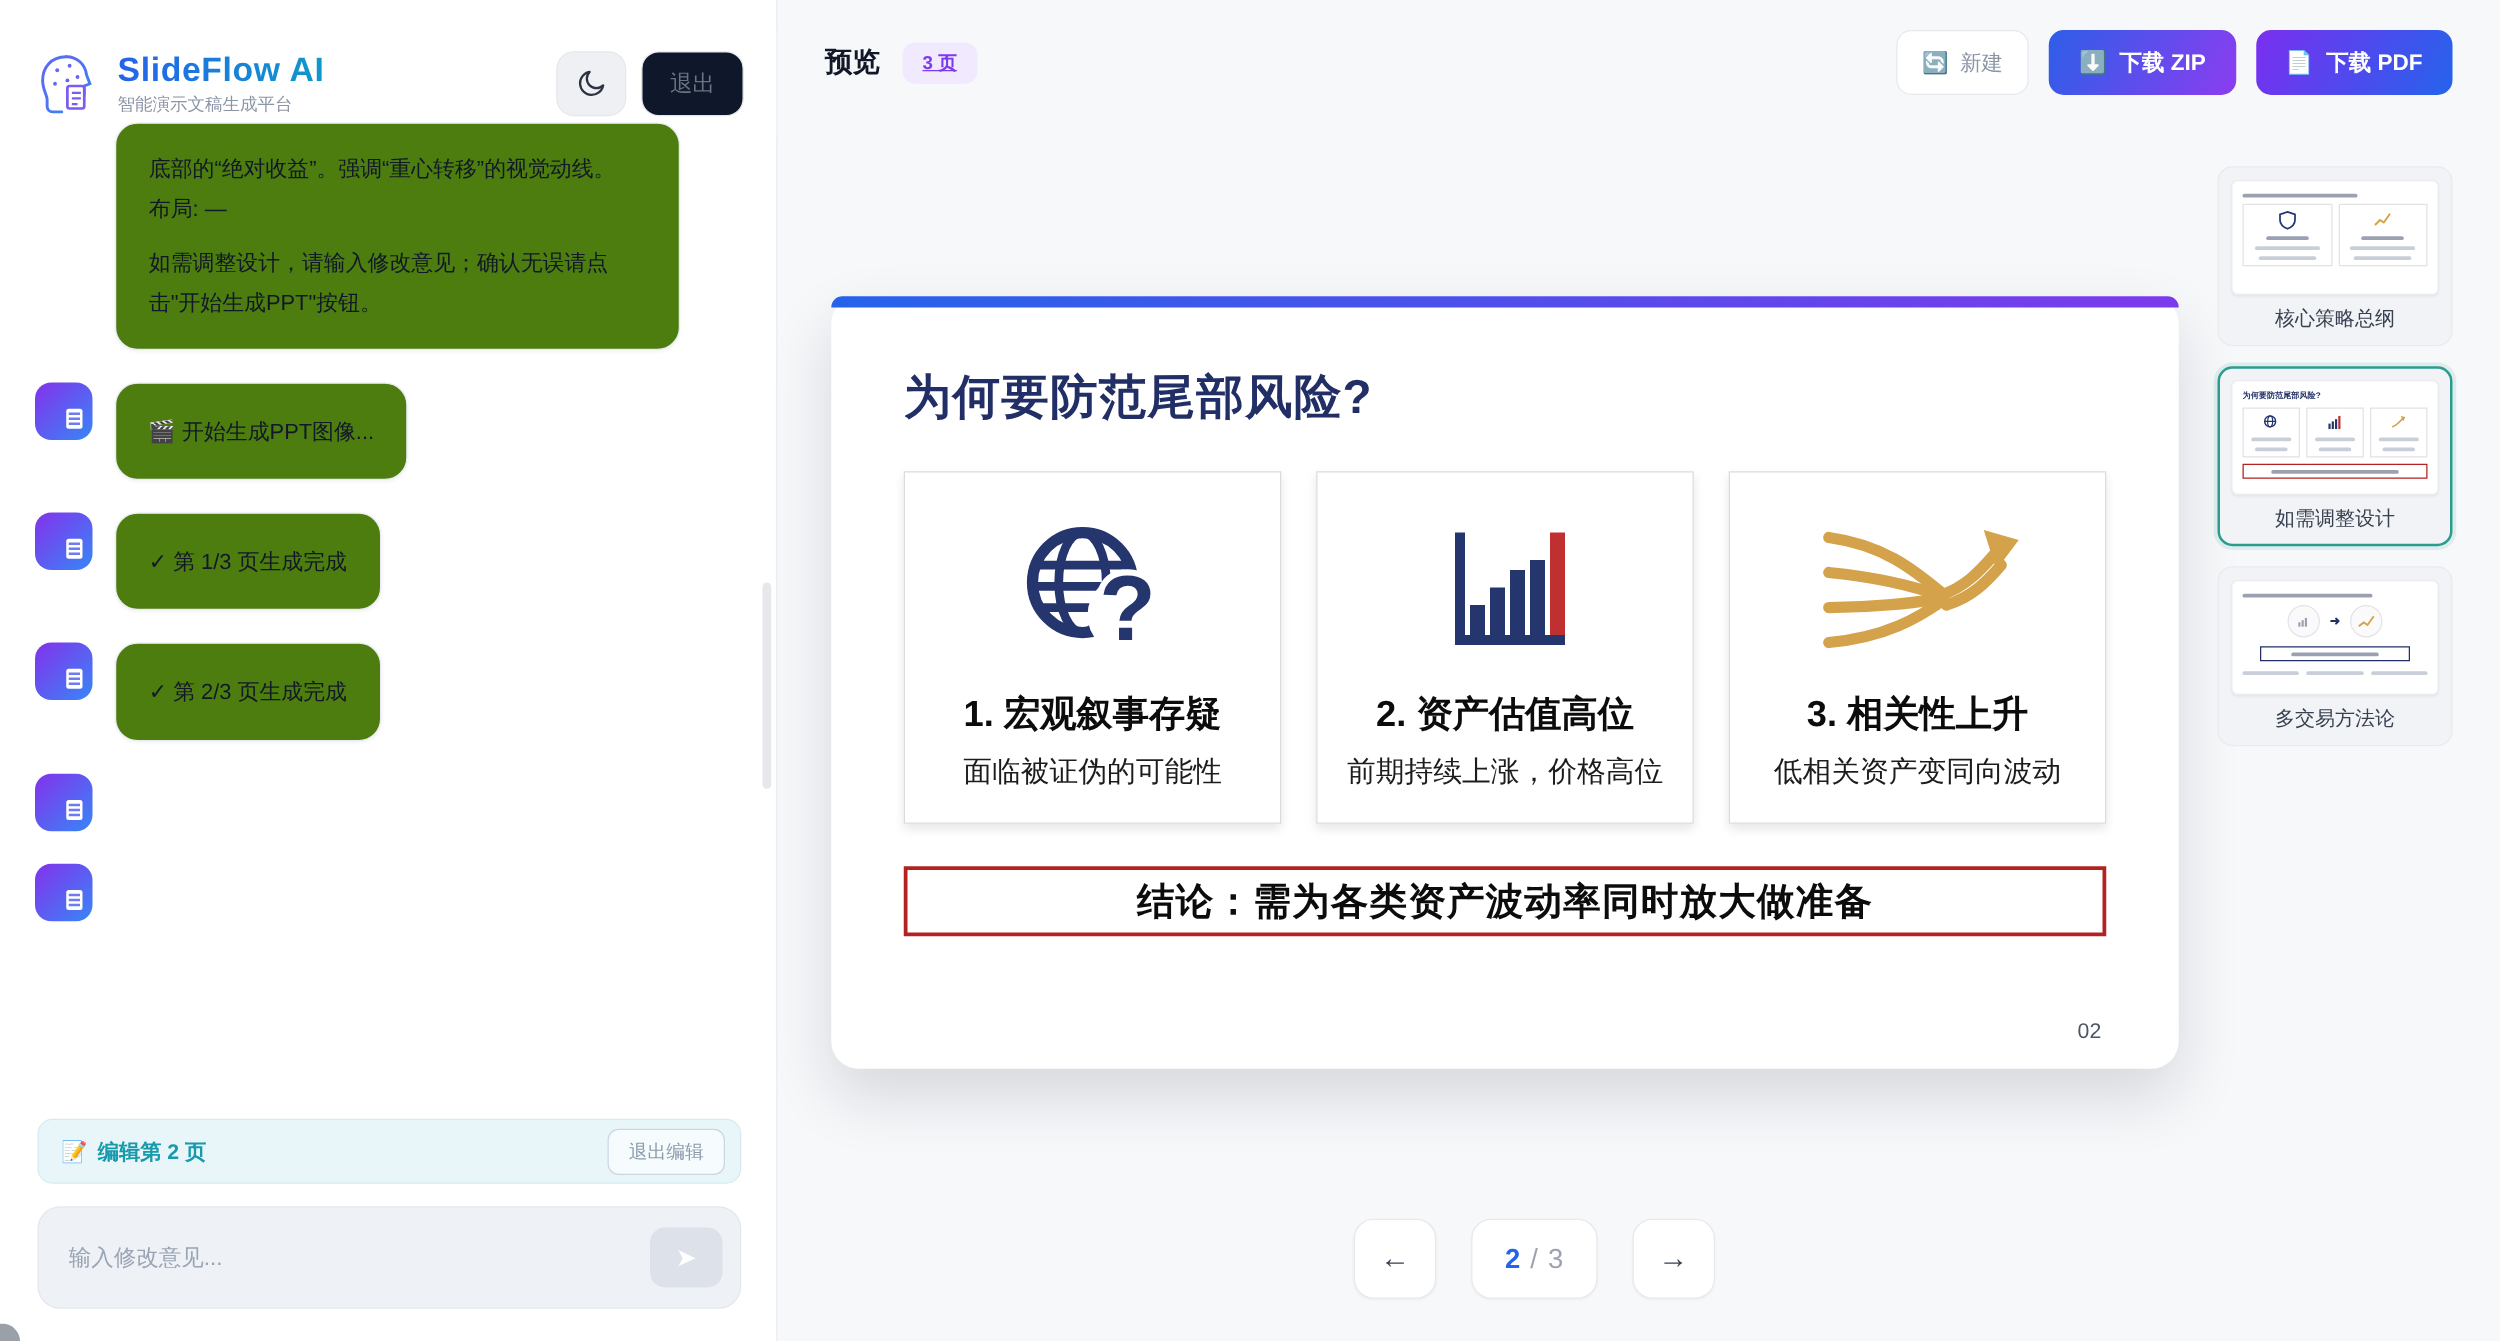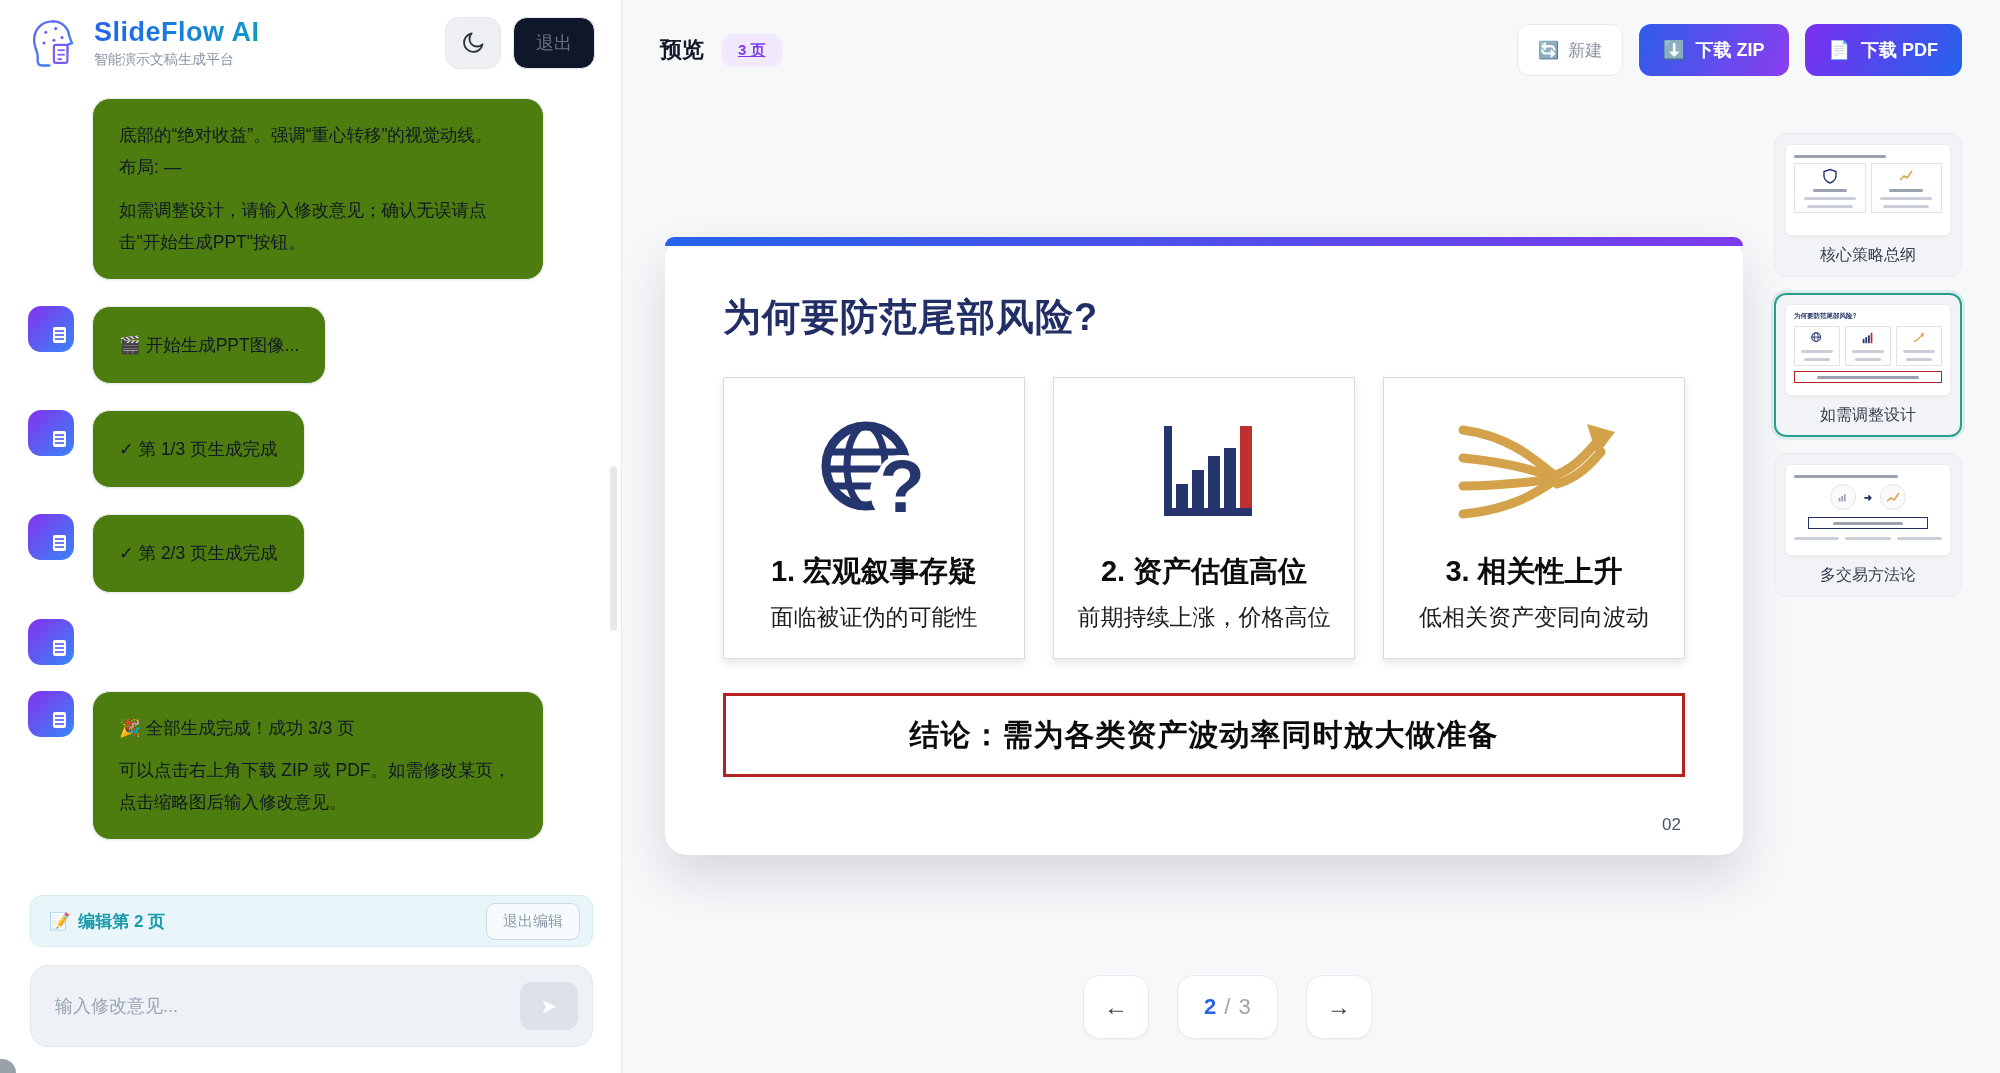--- a/index.html
+++ b/index.html
@@ -1,21 +1,21 @@
 <!DOCTYPE html>
 <html><head>
 <meta charset="utf-8">
 <style>
   * { margin:0; padding:0; box-sizing:border-box; }
   html,body { width:2000px; height:1073px; overflow:hidden; }
   body { font-family:"Liberation Sans", sans-serif; background:#f7f8fa; position:relative; color:#1f2937; }
 
   
   .left-panel { position:absolute; left:0; top:0; width:622px; height:1073px; background:#fff; border-right:1px solid #e7e9ee; }
-  .left-header { height:86px; display:flex; align-items:center; padding:12px 26px; background:#fff; }
+  .left-header { height:86px; display:flex; align-items:center; padding:12px 26px; background:#fff;margin-top:24px; }
   .logo-wrap { display:flex; align-items:center; gap:14px; flex:1; }
   .logo-icon { width:54px; height:54px; }
   .brand-title { font-size:27px; font-weight:bold; background:linear-gradient(90deg,#2563eb,#0e9ac8); -webkit-background-clip:text; background-clip:text; color:transparent; letter-spacing:.5px; }
   .brand-sub { font-size:14px; color:#8b95a5; margin-top:3px; }
   .hdr-btns { display:flex; gap:12px; align-items:center; }
   .moon-btn { width:56px; height:52px; border-radius:14px; background:#eef0f4; border:1px solid #e4e7ec; display:flex; align-items:center; justify-content:center; cursor:pointer; }
   .exit-btn { height:52px; padding:0 22px; border-radius:14px; background:#0f172a; border:1px solid #e4e7ec; color:#6b7280; font-size:18px; display:flex; align-items:center; cursor:pointer; }
 
   .chat-area { position:absolute; top:86px; left:0; right:0; bottom:196px; padding:12px 26px 0 28px; overflow:hidden; display:flex; flex-direction:column; gap:26px; }
   .bubble { background:#4d7c0f; border:1px solid #eaecf1; border-radius:18px; box-shadow:0 1px 3px rgba(17,24,39,.05); padding:20px 26px; font-size:17.5px; line-height:1.85; color:#111827; max-width:452px; }
@@ -51,21 +51,21 @@
   
   .slide { position:absolute; left:42px; top:237px; width:1078px; height:618px; background:#fff; border-radius:22px; box-shadow:0 22px 50px rgba(15,23,42,.14); }
   .slide-topbar { height:9px; border-radius:22px 22px 0 0; background:linear-gradient(90deg,#2563eb,#7c3aed); }
   .slide-body { padding:46px 58px 0; position:relative; height:609px; }
   .slide-title { font-size:38px; font-weight:bold; color:#222f66; letter-spacing:1px; }
   .cards { display:flex; gap:28px; margin-top:34px; }
   .card { flex:1; height:282px; background:#fff; border:1px solid #dbdbdb; box-shadow:0 4px 8px rgba(0,0,0,.10); display:flex; flex-direction:column; align-items:center; justify-content:flex-start; padding-top:28px; }
   .card-icon { height:132px; display:flex; align-items:center; justify-content:center; }
   .card-title { font-size:29px; font-weight:bold; color:#0c0c0c; margin-top:14px; }
   .card-desc { font-size:23px; color:#1c1c1c; margin-top:10px; }
-  .conclusion { margin-top:34px; border:3px solid #b32121; height:84px; display:flex; align-items:center; justify-content:center; font-size:30px; font-weight:bold; color:#0c0c0c; letter-spacing:1px; }
+  .conclusion { margin-top:34px; border:3px solid #b32121; height:56px; display:flex; align-items:center; justify-content:center; font-size:30px; font-weight:bold; color:#0c0c0c; letter-spacing:1px; }
   .slide-pagenum { position:absolute; right:62px; bottom:20px; font-size:17px; color:#4b5563; }
 
   
   .thumb-rail { position:absolute; right:38px; top:133px; width:188px; display:flex; flex-direction:column; gap:16px; }
   .thumb { background:#f2f3f6; border:1px solid #e8eaee; border-radius:12px; padding:10px 10px 8px; cursor:pointer; }
   .thumb.selected { border:2px solid #2a9d8f; box-shadow:0 0 0 3px rgba(42,157,143,.12); padding:9px 9px 7px; }
   .mini-slide { background:#fff; border:1px solid #ececef; border-radius:5px; height:92px; padding:7px 8px; overflow:hidden; position:relative; box-shadow:0 1px 2px rgba(0,0,0,.05); }
   .thumb-label { text-align:center; font-size:16px; color:#374151; padding:9px 0 2px; }
   .mini-title { font-size:6.5px; font-weight:bold; color:#223066; white-space:nowrap; }
   .mini-line { height:3px; background:#c9ced8; border-radius:2px; margin-top:3px; }
@@ -156,24 +156,20 @@
     </div>
     <div class="msg-row">
       <div class="avatar">
           <div class="doc"></div>
         </div>
     </div>
     <div class="msg-row">
       <div class="avatar">
           <div class="doc"></div>
         </div>
-      <div class="bubble">
-        <p>🎉 全部生成完成！成功 3/3 页</p>
-        <p>可以点击右上角下载 ZIP 或 PDF。如需修改某页，点击缩略图后输入修改意见。</p>
-      </div>
     </div>
     <div class="chat-scrollbar"></div>
   </div>
 
   <div class="edit-bar">
     <div class="edit-label">
       <span>📝</span>
       <span>编辑第 2 页</span>
     </div>
     <button class="exit-edit-btn">退出编辑</button>

